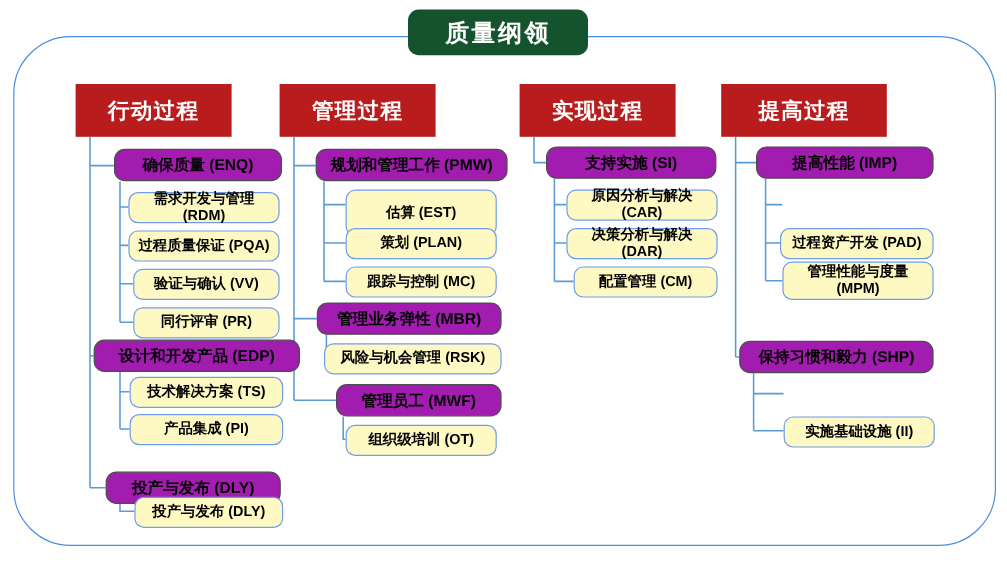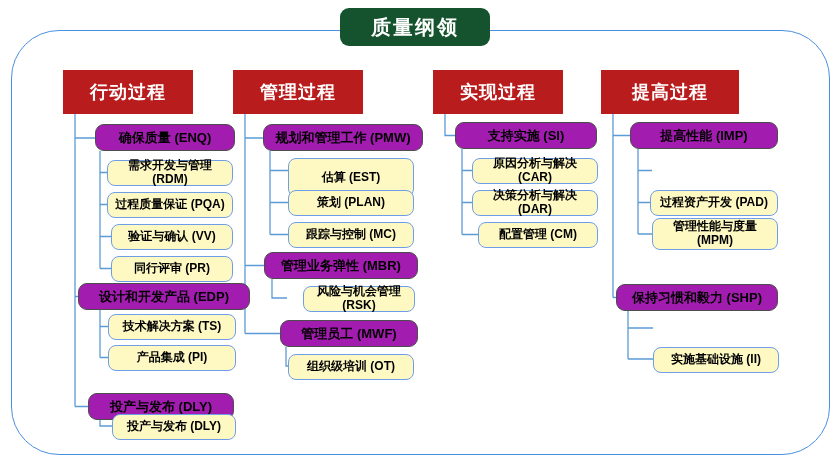--- a/index.html
+++ b/index.html
@@ -74,21 +74,21 @@
 
   <div class="node gray-box" style="left:88px;top:393px;width:146px;height:27px">投产与发布 (DLY)</div>
   <div class="node item-box" style="left:112px;top:414px;width:124px;height:24px">投产与发布 (DLY)</div>
 
   <div class="node gray-box" style="left:263px;top:124px;width:160px;height:27px">规划和管理工作 (PMW)</div>
   <div class="node item-box" style="left:288px;top:158px;width:126px;height:39px">估算 (EST)</div>
   <div class="node item-box" style="left:288px;top:190px;width:126px;height:25px">策划 (PLAN)</div>
   <div class="node item-box" style="left:288px;top:222px;width:126px;height:25px">跟踪与控制 (MC)</div>
 
   <div class="node gray-box" style="left:264px;top:252px;width:154px;height:27px">管理业务弹性 (MBR)</div>
-  <div class="node item-box" style="left:303px;top:286px;width:112px;height:24px">风险与机会管理 (RSK)</div>
+  <div class="node item-box" style="left:270px;top:286px;width:148px;height:24px">风险与机会管理 (RSK)</div>
 
   <div class="node gray-box" style="left:280px;top:320px;width:138px;height:27px">管理员工 (MWF)</div>
   <div class="node item-box" style="left:288px;top:354px;width:126px;height:24px">组织级培训 (OT)</div>
 
   <div class="node gray-box" style="left:455px;top:122px;width:142px;height:27px">支持实施 (SI)</div>
   <div class="node item-box" style="left:472px;top:158px;width:126px;height:25px">原因分析与解决 (CAR)</div>
   <div class="node item-box" style="left:472px;top:190px;width:126px;height:25px">决策分析与解决 (DAR)</div>
   <div class="node item-box" style="left:478px;top:222px;width:120px;height:25px">配置管理 (CM)</div>
 
   <div class="node gray-box" style="left:630px;top:122px;width:148px;height:27px">提高性能 (IMP)</div>

